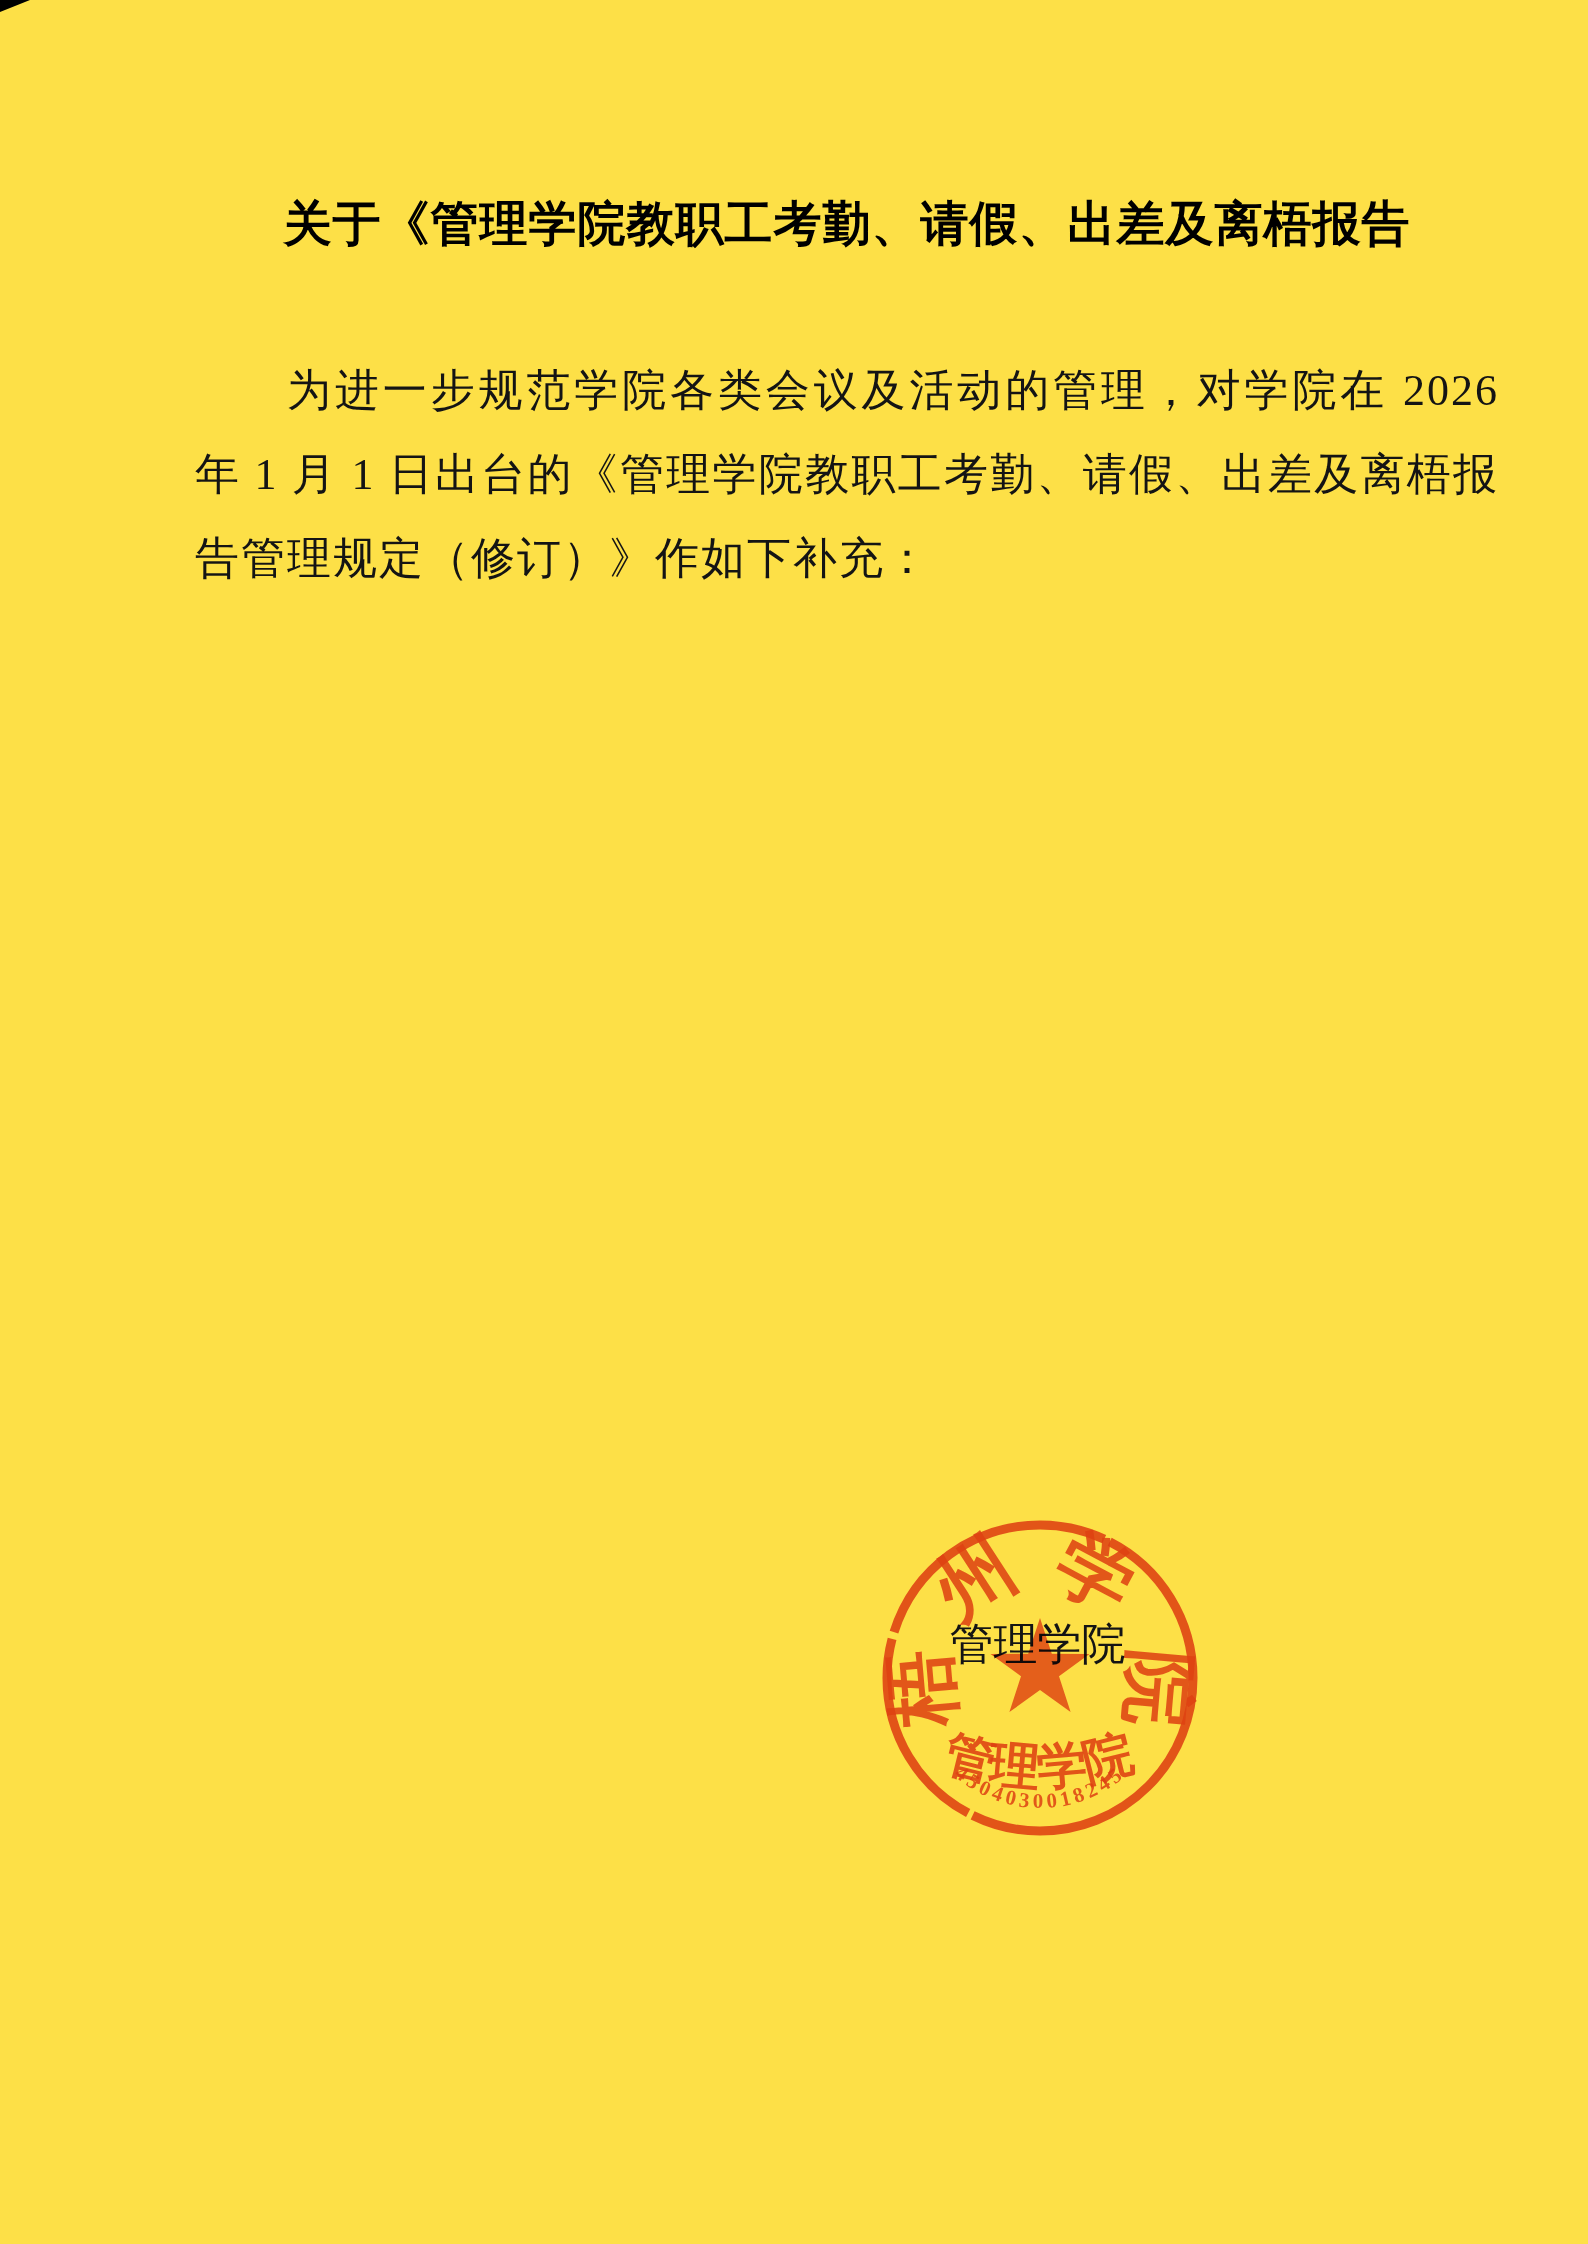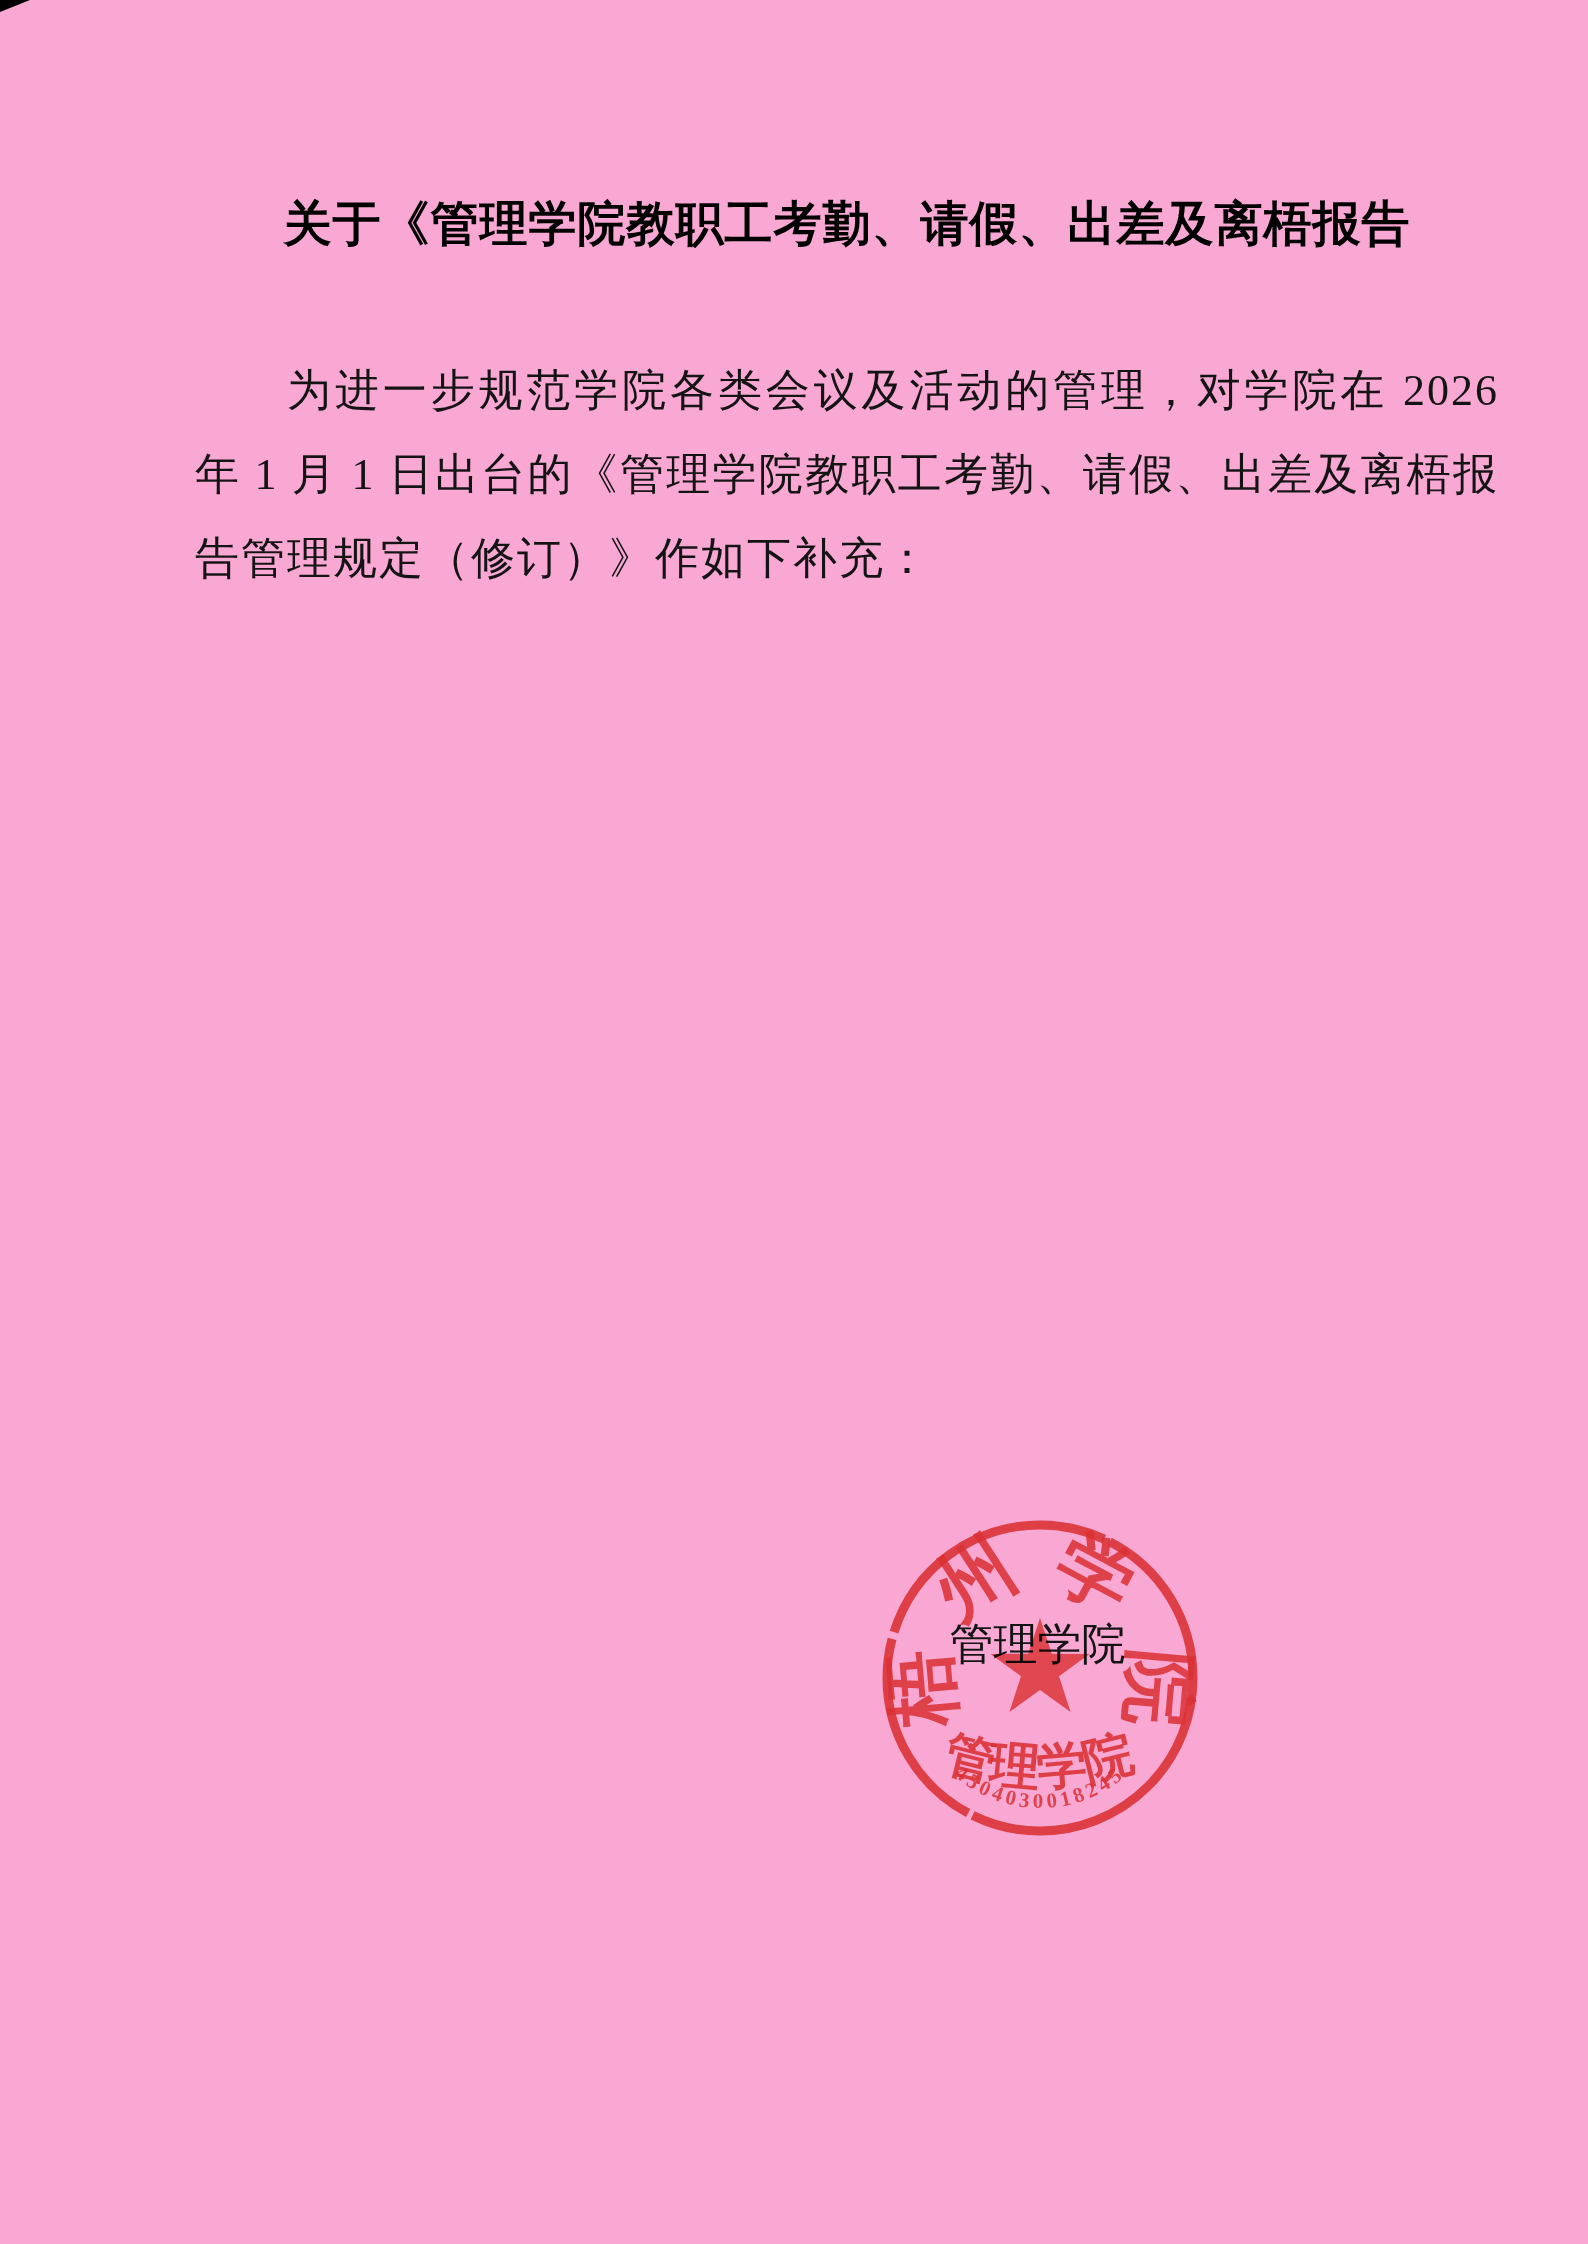--- a/index.html
+++ b/index.html
@@ -1,19 +1,19 @@
 <!DOCTYPE html>
 <html><head>
 <meta charset="utf-8">
 <style>
   html,body{margin:0;padding:0;background:#ffffff;}
   .page{
     position:relative;
     width:1588px;height:2244px;
-    background:#f9a8d4;
+    background:#fde047;
     box-sizing:border-box;
     padding:180px 74px 0 180px;
     font-family:"Liberation Serif","DejaVu Serif",serif;
     color:#111;
     overflow:hidden;
   }
   .title{
     margin:0;
     font-size:48px;
     line-height:88px;

